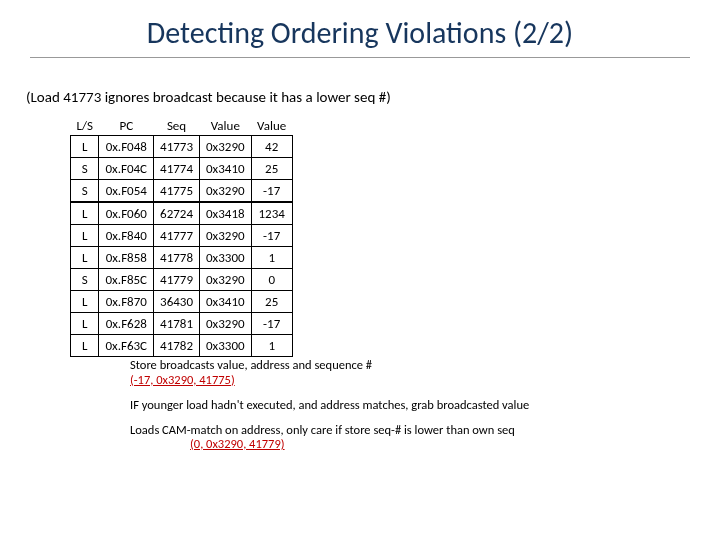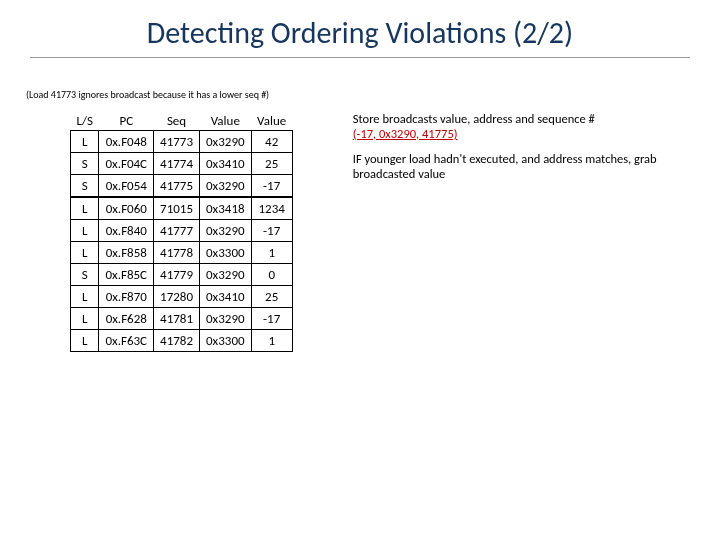--- a/index.html
+++ b/index.html
@@ -22,25 +22,26 @@
     text-align: center;
     font-size: 30px;
     color: #17365d;
     padding-top: 14px;
     padding-bottom: 6px;
     border-bottom: 1px solid #999;
     margin: 0 30px;
     font-weight: 400;
   }
   .note {
-    font-size: 10px;
+    font-size: 15px;
     margin: 30px 0 10px 26px;
   }
   .content {
     display: flex;
+    flex-direction: column;
     align-items: flex-start;
     padding-left: 70px;
     margin-top: 4px;
   }
   .tbl {
     border-collapse: collapse;
     font-size: 13px;
   }
   .tbl th {
     font-weight: 400;
@@ -120,21 +121,21 @@
           <td>0x.F054</td>
           <td>41775</td>
           <td>0x3290</td>
           <td>-17</td>
         </tr>
       </tbody>
       <tbody class="grp2">
         <tr>
           <td>L</td>
           <td>0x.F060</td>
-          <td>71015</td>
+          <td>62724</td>
           <td>0x3418</td>
           <td>1234</td>
         </tr>
         <tr>
           <td>L</td>
           <td>0x.F840</td>
           <td>41777</td>
           <td>0x3290</td>
           <td>-17</td>
         </tr>
@@ -148,21 +149,21 @@
         <tr>
           <td>S</td>
           <td>0x.F85C</td>
           <td>41779</td>
           <td>0x3290</td>
           <td>0</td>
         </tr>
         <tr>
           <td>L</td>
           <td>0x.F870</td>
-          <td>17280</td>
+          <td>36430</td>
           <td>0x3410</td>
           <td>25</td>
         </tr>
         <tr>
           <td>L</td>
           <td>0x.F628</td>
           <td>41781</td>
           <td>0x3290</td>
           <td>-17</td>
         </tr>
@@ -175,17 +176,21 @@
         </tr>
       </tbody>
     </table>
 
     <div class="annot">
       <div>
         <span>Store broadcasts value, address and sequence #</span><br>
         <span class="red">(-17, 0x3290, 41775)</span>
       </div>
       <div>IF younger load hadn't executed, and address matches, grab broadcasted value</div>
+      <div style="position:relative;">
+        <span>Loads CAM-match on address, only care if store seq-# is lower than own seq</span>
+        <span class="red" style="position:absolute; left:60px; top:14px;">(0, 0x3290, 41779)</span>
+      </div>
     </div>
   </div>
 
 
 </div>
 
 </body></html>

